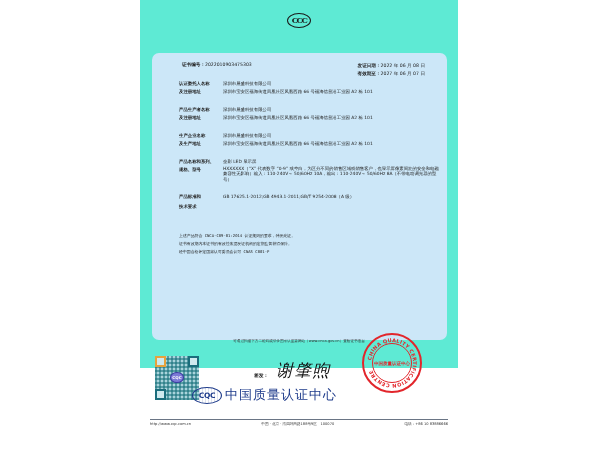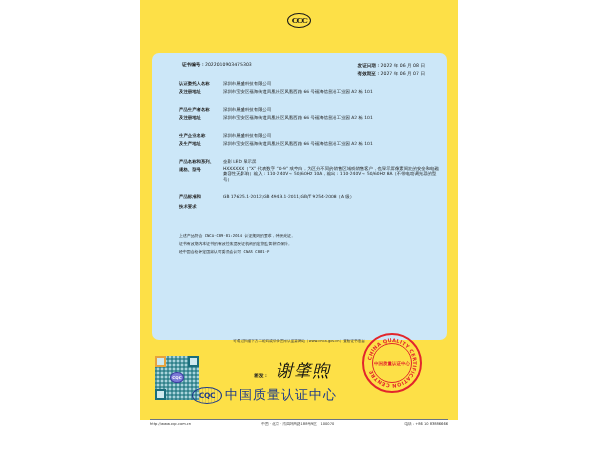--- a/index.html
+++ b/index.html
@@ -1,21 +1,21 @@
 <!DOCTYPE html>
 <html><head>
 <meta charset="utf-8">
 <style>
   * { box-sizing: border-box; margin: 0; padding: 0; }
   html, body { width: 600px; height: 450px; background: #ffffff; overflow: hidden; }
   body { font-family: "DejaVu Sans", "Liberation Sans", sans-serif; color: #1a2a3a; position: relative; }
 
   .page {
-    position: absolute; left: 140px; top: 0; width: 318px; height: 420px;
-    background: #fde047;
+    position: absolute; left: 140px; top: 0; width: 318px; height: 368px;
+    background: #5eead4;
   }
   .header {
     position: absolute; left: 0; top: 0; width: 318px; height: 40px;
     display: flex; align-items: center; justify-content: center; gap: 6px;
   }
   .ccc-logo {
     width: 24px; height: 15px; border: 1.6px solid #1a1a1a; border-radius: 50%;
     display: flex; align-items: center; justify-content: center;
     font-size: 8px; font-weight: bold; letter-spacing: -1.5px; color: #1a1a1a;
     font-family: "DejaVu Serif", serif;

